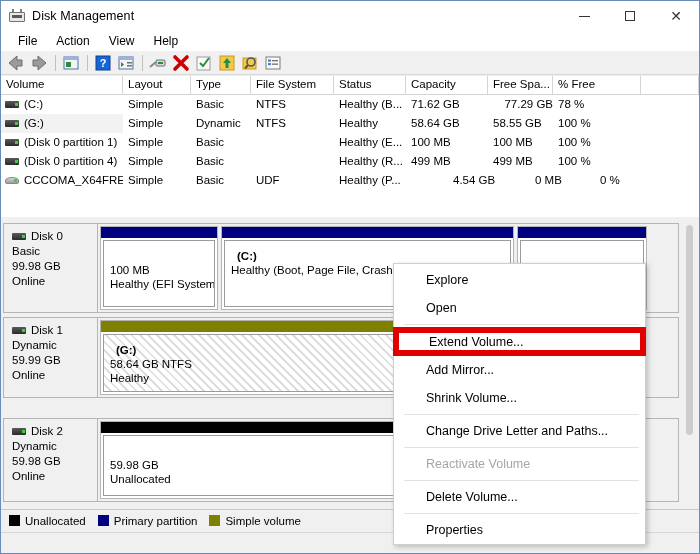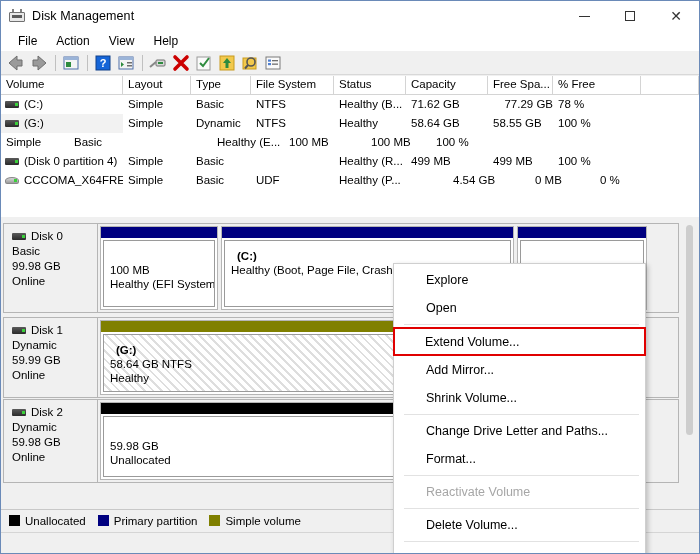--- a/index.html
+++ b/index.html
@@ -191,21 +191,21 @@
   .ctxmenu .item {
     height: 28px; display: flex; align-items: center;
     padding-left: 32px; font-size: 12.5px; color: #000;
     white-space: nowrap;
   }
   .ctxmenu .item.disabled { color: #a6a6a6; }
   .ctxmenu .sep {
     height: 1px; background: #e2e2e2; margin: 2px 6px 2px 10px;
   }
   .ctxmenu .item.highlighted {
-    border: 2px solid #ec4899;
+    border: 6px solid #ec4899;
     margin: 0 -1px;
     padding-left: 30px;
     height: 29px;
     box-sizing: border-box;
   }
 </style>
 </head>
 <body>
 
 <div id="app">
@@ -355,20 +355,27 @@
           </div>
           <div class="c c1" style="width: 68px;">Simple</div>
           <div class="c c2" style="width: 60px;">Dynamic</div>
           <div class="c c3" style="width: 83px;">NTFS</div>
           <div class="c c4" style="width: 72px;">Healthy</div>
           <div class="c c5" style="width: 82px;">58.64 GB</div>
           <div class="c c6" style="width: 65px;">58.55 GB</div>
           <div class="c c7" style="width: 88px;">100 %</div>
         </div>
         <div class="vl-row">
+          <div class="c c0" style="width: 122px;">
+            <span class="vicon">
+              <span class="d-body"></span>
+              <span class="d-led"></span>
+            </span>
+            <span>(Disk 0 partition 1)</span>
+          </div>
           <div class="c c1" style="width: 68px;">Simple</div>
           <div class="c c2" style="width: 60px;">Basic</div>
           <div class="c c3" style="width: 83px;"></div>
           <div class="c c4" style="width: 72px;">Healthy (E...</div>
           <div class="c c5" style="width: 82px;">100 MB</div>
           <div class="c c6" style="width: 65px;">100 MB</div>
           <div class="c c7" style="width: 88px;">100 %</div>
         </div>
         <div class="vl-row">
           <div class="c c0" style="width: 122px;">
@@ -463,21 +470,21 @@
           <div class="part" style="width: 537px;">
             <div class="capbar" style="background: rgb(128, 128, 0);"></div>
             <div class="pbody hatched">
               <div class="pline bold">(G:)</div>
               <div class="pline">58.64 GB NTFS</div>
               <div class="pline">Healthy</div>
             </div>
           </div>
         </div>
       </div>
-      <div class="disk-row" style="top: 178px; height: 84px; width: 676px;">
+      <div class="disk-row" style="top: 197px; height: 84px; width: 676px;">
         <div class="disk-info">
           <div class="dtitle">
             <span class="vicon">
               <span class="d-body"></span>
               <span class="d-led"></span>
             </span>
             <span>Disk 2</span>
           </div>
           <div class="dline">Dynamic</div>
           <div class="dline">59.98 GB</div>
@@ -530,23 +537,20 @@
       <div class="item">
         <span>Add Mirror...</span>
       </div>
       <div class="item">
         <span>Shrink Volume...</span>
       </div>
       <div class="sep"></div>
       <div class="item">
         <span>Change Drive Letter and Paths...</span>
       </div>
-      <div class="item">
-        <span>Format...</span>
-      </div>
       <div class="sep"></div>
       <div class="item disabled">
         <span>Reactivate Volume</span>
       </div>
       <div class="sep"></div>
       <div class="item">
         <span>Delete Volume...</span>
       </div>
       <div class="sep"></div>
       <div class="item">

